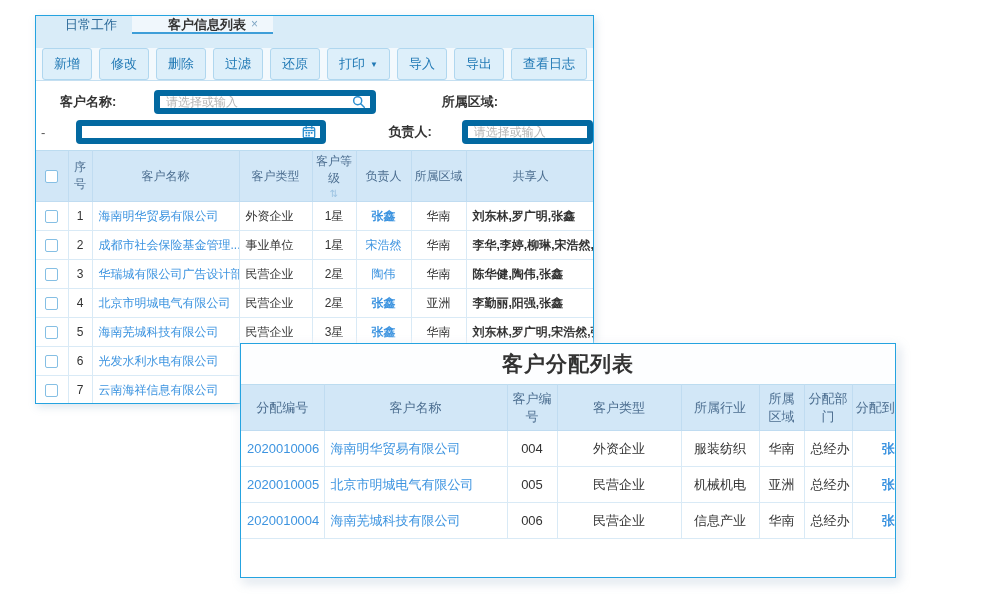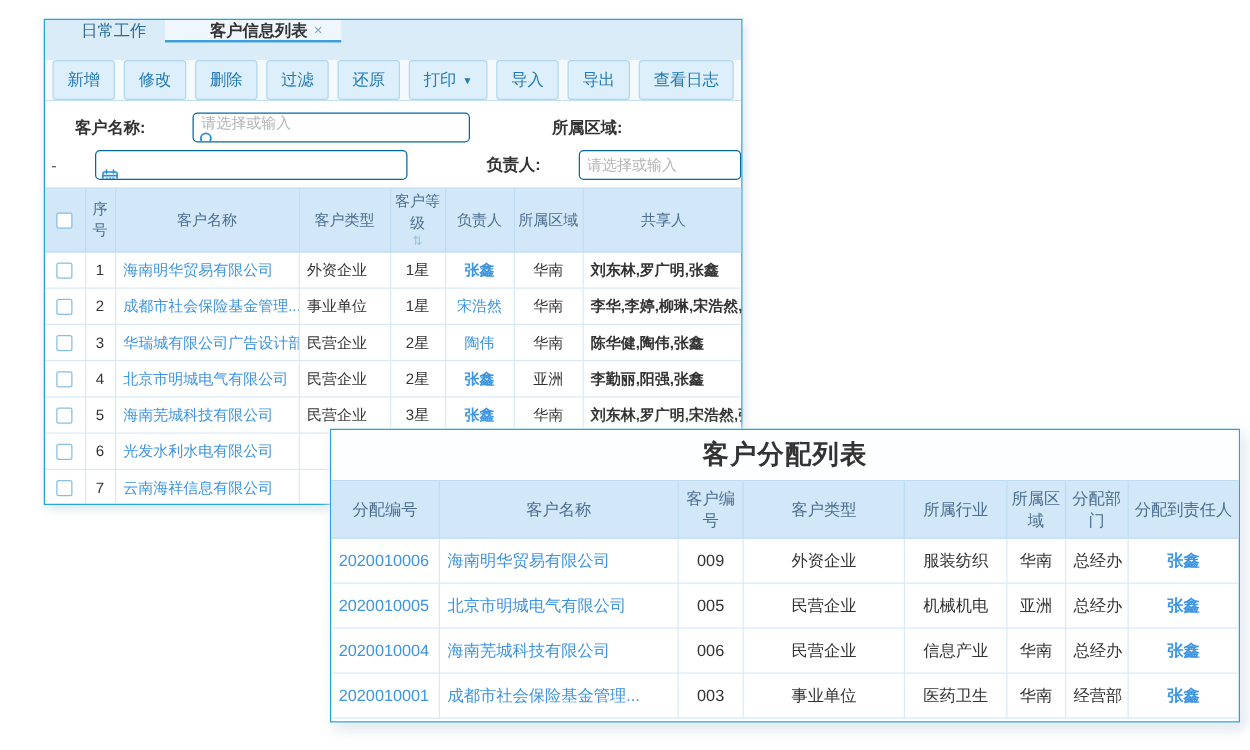--- a/index.html
+++ b/index.html
@@ -4,21 +4,21 @@
 <style>
   * { margin:0; padding:0; box-sizing:border-box; }
   html,body { background:#ffffff; }
   .stage {
     position:relative; width:1000px; height:600px; background:#fff; overflow:hidden;
     font-family:"Liberation Sans","DejaVu Sans",sans-serif; color:#333;
   }
   .panel { position:absolute; background:#fff; border:1px solid #25a3e0; }
   #panel1 { left:35px; top:15px; width:559px; height:389px; overflow:hidden; z-index:1;
             box-shadow:2px 3px 8px rgba(130,160,190,.28); }
-  #panel2 { left:264px; top:343px; width:728px; height:235px; overflow:hidden; z-index:2;
+  #panel2 { left:240px; top:343px; width:656px; height:235px; overflow:hidden; z-index:2;
             box-shadow:0 0 10px rgba(255,255,255,.95), 3px 4px 10px rgba(120,150,180,.35); }
 
   
   .tabbar { height:32px; background:#d9ecf8; display:flex; align-items:flex-start; padding-left:14px; }
   .tab { display:flex; align-items:center; padding:0 15px; font-size:13px; color:#2c6a99;
          position:relative; cursor:pointer; white-space:nowrap; }
   .tab.active { color:#333; font-weight:bold; background:rgba(255,255,255,.6);padding-left:36px; }
   .tab.active::after { content:""; position:absolute; left:0; right:0; bottom:0; height:2px; background:#3e9ed8; }
   .tab .close { font-weight:normal; color:#7fa6c4; font-size:12px; margin-left:5px;
                 align-self:flex-start; margin-top:2px; line-height:12px; cursor:pointer; }
@@ -31,22 +31,22 @@
          font-family:Liberation Serif, serif; display:inline-flex; align-items:center; }
   .btn .caret { font-size:8px; margin-left:5px; color:#2179b5; }
 
   
   .filters { padding-top:6px; background:#fff; }
   .frow { display:flex; align-items:center; height:30px; font-size:13px;gap:24px; }
   .lbl { font-weight:bold; color:#333; white-space:nowrap; }
   .lbl-a { margin-left:24px; width:64px; }
   .lbl-b { width:98px; text-align:right; }
   .dash { margin-left:5px; width:8px; color:#555; }
-  .inp { position:relative; display:flex; align-items:flex-start; height:24px;
-         border:1px solid #0369a1; border-radius:4px; background:#fff; overflow:hidden;flex-direction:column; }
+  .inp { position:relative; display:flex; align-items:center; height:24px;
+         border:6px solid #0369a1; border-radius:4px; background:#fff; overflow:hidden; }
   .inp input { border:none; outline:none; flex:1; height:100%; font-size:12px; color:#333;
                padding:0 6px; font-family:inherit; background:transparent; min-width:0; }
   .inp input::placeholder { color:#b4b4b4; }
   .inp .icon-right { width:22px; display:flex; align-items:center; justify-content:center; cursor:pointer; }
   .inp-name { width:222px; margin-left:6px; }
   .inp-date { width:298px; margin-left:4px; }
   .inp-wide { width:155px; margin-left:6px; }
   .sel-text { padding:0 7px; font-size:12px; color:#333; }
 
   
@@ -268,21 +268,21 @@
           <th>所属行业</th>
           <th>所属区域</th>
           <th>分配部门</th>
           <th>分配到责任人</th>
         </tr>
       </thead>
       <tbody id="p2-body">
           <tr>
             <td class="link al">2020010006</td>
             <td class="link al">海南明华贸易有限公司</td>
-            <td>009</td>
+            <td>004</td>
             <td>外资企业</td>
             <td>服装纺织</td>
             <td>华南</td>
             <td>总经办</td>
             <td class="link bold">张鑫</td>
           </tr>
           <tr>
             <td class="link al">2020010005</td>
             <td class="link al">北京市明城电气有限公司</td>
             <td>005</td>
@@ -295,27 +295,17 @@
           <tr>
             <td class="link al">2020010004</td>
             <td class="link al">海南芜城科技有限公司</td>
             <td>006</td>
             <td>民营企业</td>
             <td>信息产业</td>
             <td>华南</td>
             <td>总经办</td>
             <td class="link bold">张鑫</td>
           </tr>
-          <tr>
-            <td class="link al">2020010001</td>
-            <td class="link al">成都市社会保险基金管理...</td>
-            <td>003</td>
-            <td>事业单位</td>
-            <td>医药卫生</td>
-            <td>华南</td>
-            <td>经营部</td>
-            <td class="link bold">张鑫</td>
-          </tr>
         </tbody>
     </table>
   </section>
 
 </div>
 
 </body></html>

